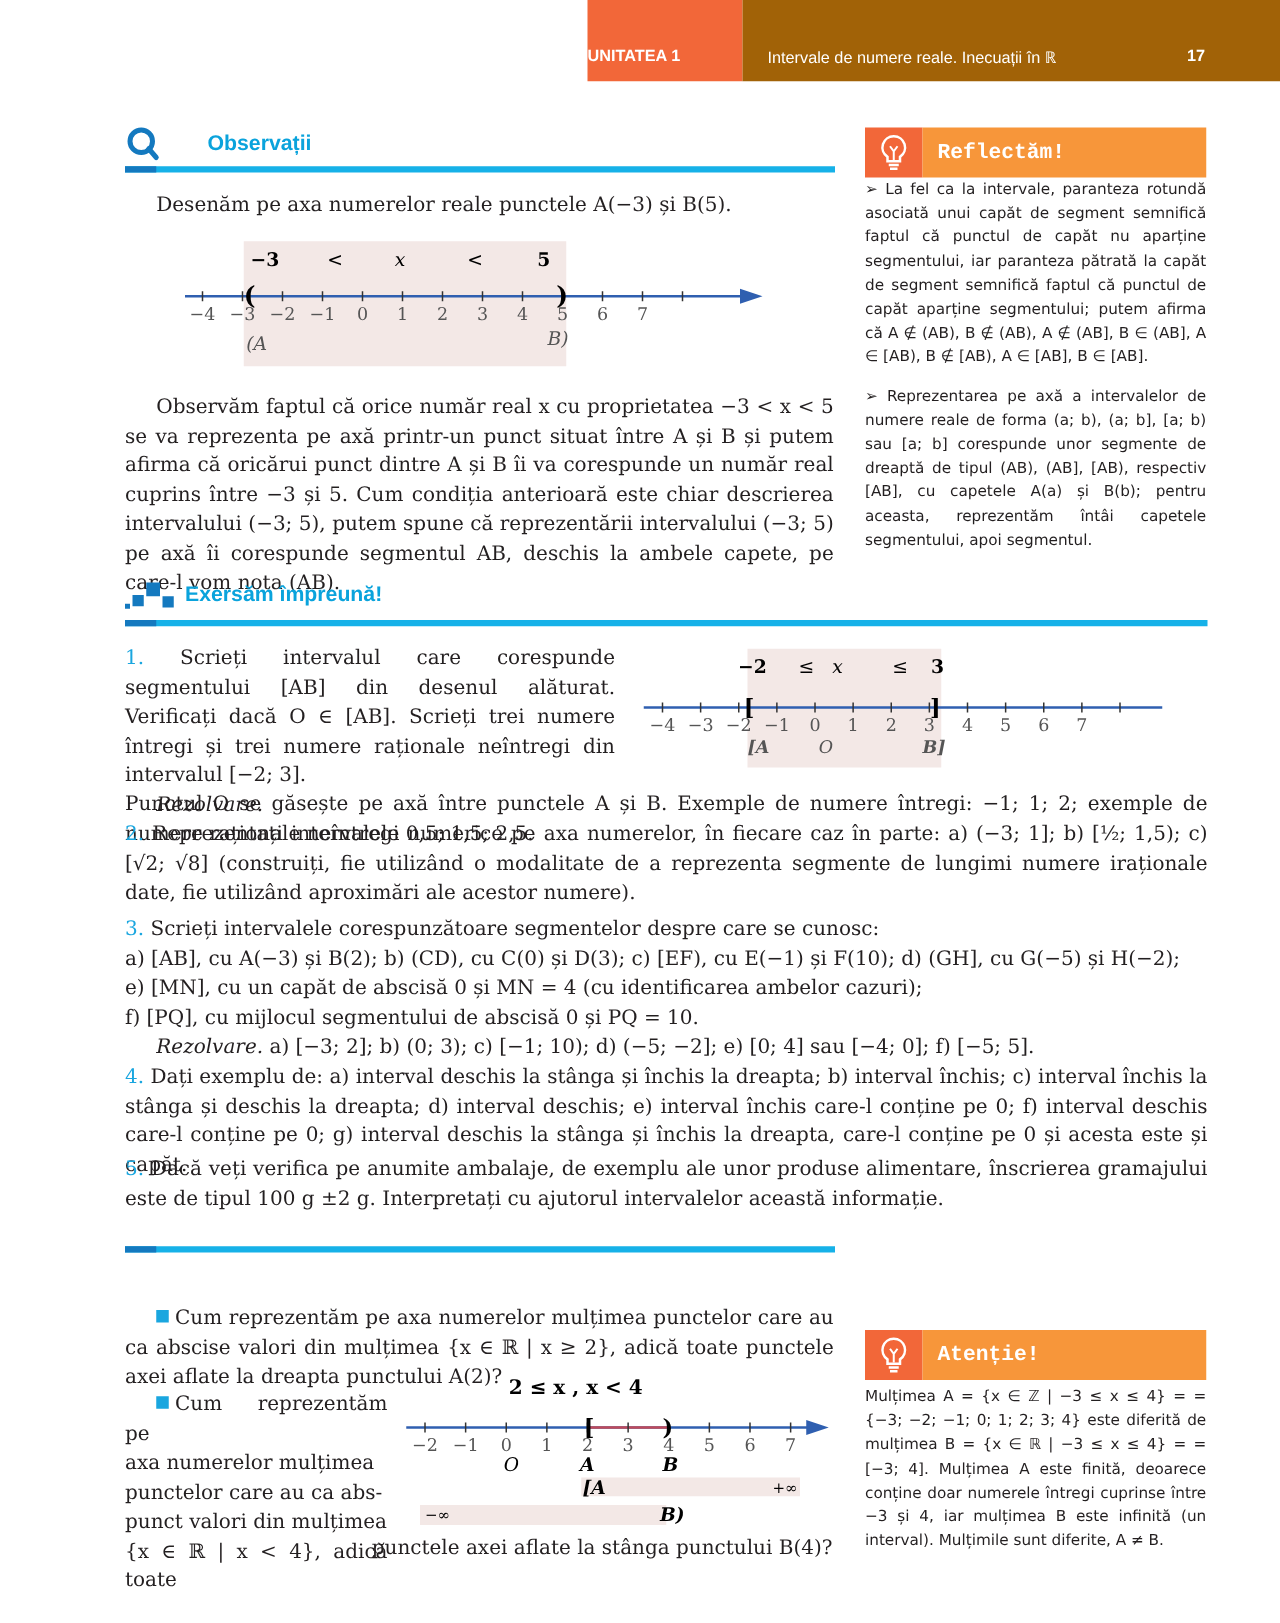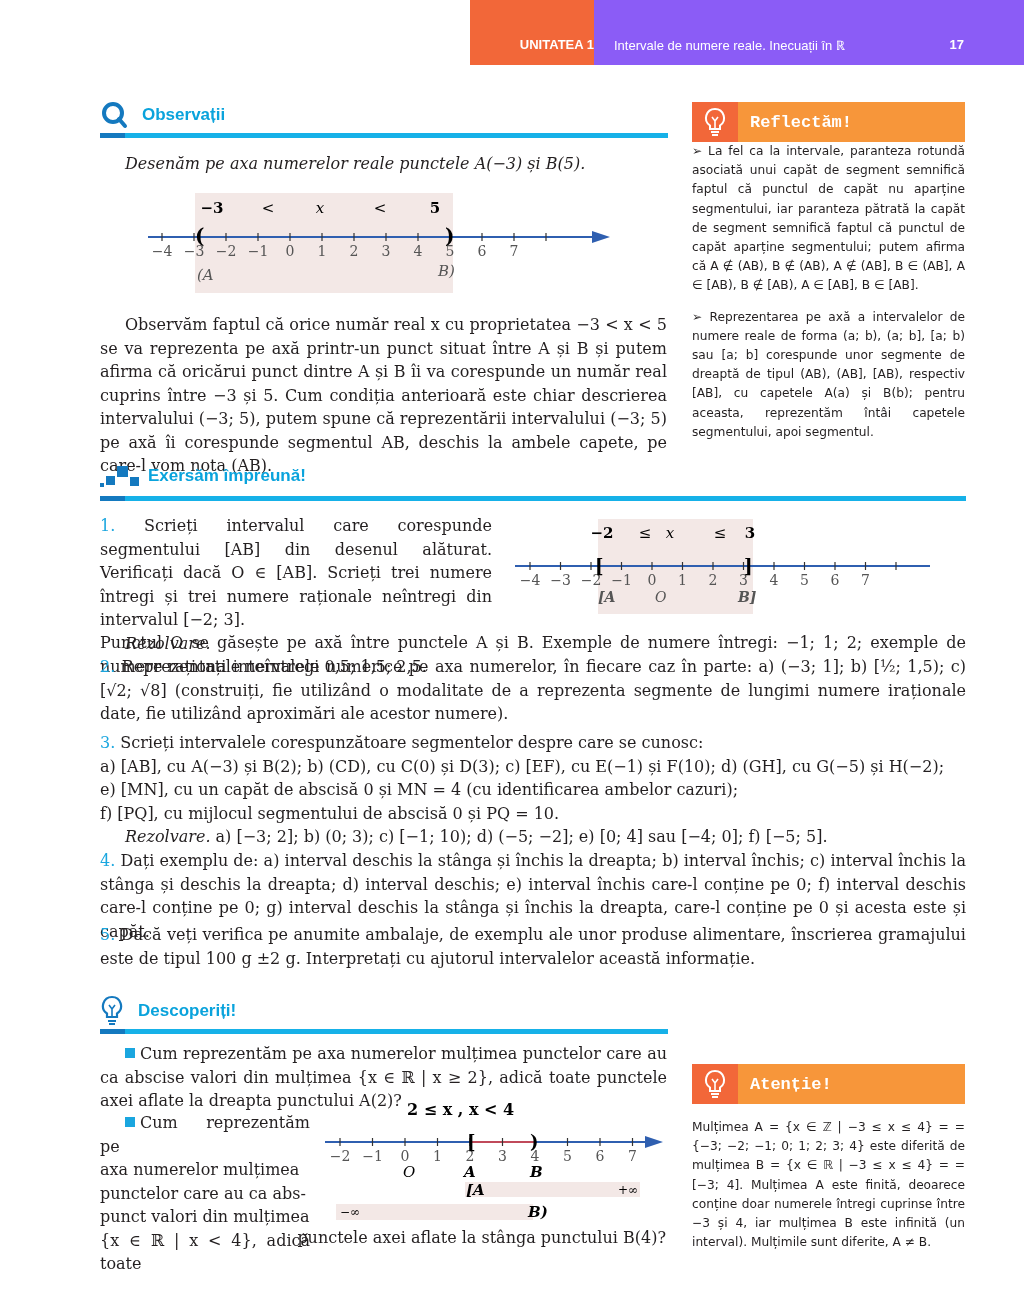--- a/index.html
+++ b/index.html
@@ -1,22 +1,22 @@
 <!DOCTYPE html>
 <html><head>
 <meta charset="utf-8">
 <style>
   html, body { margin:0; padding:0; }
   body { width:1024px; height:1298px; background:#fff; position:relative; overflow:hidden;
          font-family:"DejaVu Serif", serif; color:#231f20; }
   .abs { position:absolute; }
   
   #hdr-unit { left:470px; top:0; width:124px; height:65px; background:#f26739; color:#fff;
-     font-family:"Liberation Sans",sans-serif; font-weight:bold; font-size:13px; display:flex; align-items:center; justify-content:flex-end; padding-top:24px; box-sizing:border-box;}
-  #hdr-title { left:594px; top:0; width:430px; height:65px; background:#8b5cf6; color:#fff;
+     font-family:"Liberation Sans",sans-serif; font-weight:bold; font-size:13px; display:flex; align-items:center; justify-content:flex-start; padding-top:24px; box-sizing:border-box;}
+  #hdr-title { left:594px; top:0; width:430px; height:65px; background:#a16207; color:#fff;
      font-family:"Liberation Sans",sans-serif; font-size:13px; padding-top:24px; box-sizing:border-box; display:flex; align-items:center; }
   #hdr-title .t { margin-left:20px; flex:1; }
   #hdr-title .p { margin-right:60px; font-weight:bold; }
   
   .sec { font-family:"Liberation Sans",sans-serif; font-weight:bold; color:#0aa3dc; font-size:17px; }
   .rule { height:5px; background:#16b1e8; }
   .rule::before { content:""; display:block; width:25px; height:5px; background:#1479bf; }
   .txt { font-size:16px; line-height:23.5px; text-align:justify; }
   .sans { font-family:"DejaVu Sans",sans-serif; font-size:12.2px; line-height:19.2px; text-align:justify; color:#231f20; }
   .num { color:#1aa6df; }
@@ -32,30 +32,30 @@
 
 <div id="hdr-unit" class="abs">
     <span>UNITATEA 1</span>
   </div>
 <div id="hdr-title" class="abs">
   <span class="t">Intervale de numere reale. Inecuații în ℝ</span>
   <span class="p">17</span>
 </div>
 
 <div class="abs" style="left:100px;top:100px;width:568px;">
-  <div style="display:flex;align-items:center;height:30px;">
+  <div style="display:flex;align-items:center;height:30px;gap:24px;">
     <svg width="30" height="28" viewBox="0 0 30 28">
         <circle cx="13" cy="12" r="9" fill="none" stroke="#1479bf" stroke-width="4"></circle>
         <line x1="19" y1="18" x2="25" y2="25" stroke="#1479bf" stroke-width="4" stroke-linecap="round"></line>
       </svg>
     <span class="sec" style="margin-left:12px;">Observații</span>
   </div>
   <div class="rule" style="margin-top:3px;"></div>
 </div>
-<div class="abs txt" style="left:125px;top:152px;width:540px;font-style:italic;">Desenăm pe axa numerelor reale punctele A(−3) și B(5).</div>
+<div class="abs txt" style="left:125px;top:152px;width:540px;">Desenăm pe axa numerelor reale punctele A(−3) și B(5).</div>
 
 <svg class="abs" style="left:140px;top:185px;" width="480" height="110">
   <rect x="55" y="8" width="258" height="100" fill="#f3e8e6"></rect>
   <g id="ineq1">
       <text x="72" y="28" font-size="15" font-weight="bold" font-style="normal" text-anchor="middle">−3</text>
       <text x="128" y="28" font-size="15" font-weight="normal" font-style="normal" text-anchor="middle">&lt;</text>
       <text x="180" y="28" font-size="15" font-weight="normal" font-style="italic" text-anchor="middle">x</text>
       <text x="240" y="28" font-size="15" font-weight="normal" font-style="normal" text-anchor="middle">&lt;</text>
       <text x="295" y="28" font-size="15" font-weight="bold" font-style="normal" text-anchor="middle">5</text>
     </g>
@@ -188,29 +188,20 @@
 </div>
 
 <div class="abs txt" style="left:100px;top:849px;width:866px;">
   <span class="num">4.</span> <span>Dați exemplu de:   a) interval deschis la stânga și închis la dreapta;   b) interval închis;   c) interval închis la stânga și deschis la dreapta;   d) interval deschis;   e) interval închis care-l conține pe 0;   f) interval deschis care-l conține pe 0;   g) interval deschis la stânga și închis la dreapta, care-l conține pe 0 și acesta este și capăt.</span>
 </div>
 <div class="abs txt" style="left:100px;top:923px;width:866px;">
   <span class="num">5.</span> <span>Dacă veți verifica pe anumite ambalaje, de exemplu ale unor produse alimentare, înscrierea gramajului este de tipul 100 g ±2 g. Interpretați cu ajutorul intervalelor această informație.</span>
 </div>
 
 <div class="abs" style="left:100px;top:995px;width:568px;">
-  <div style="display:flex;align-items:center;height:32px;">
-    <svg width="24" height="32" viewBox="0 0 24 32">
-        <path d="M12 2a9 9 0 0 0-5 16.5V22h10v-3.5A9 9 0 0 0 12 2z" fill="none" stroke="#1479bf" stroke-width="2.2"></path>
-        <path d="M9 10l3 4 3-4M12 14v7" fill="none" stroke="#1479bf" stroke-width="1.6"></path>
-        <line x1="8" y1="26" x2="16" y2="26" stroke="#1479bf" stroke-width="2"></line>
-        <line x1="9" y1="29" x2="15" y2="29" stroke="#1479bf" stroke-width="2"></line>
-      </svg>
-    <span class="sec" style="margin-left:14px;">Descoperiți!</span>
-  </div>
   <div class="rule" style="margin-top:2px;"></div>
 </div>
 <div class="abs txt" style="left:100px;top:1042px;width:567px;text-indent:25px;"><span class="sq"></span><span>Cum reprezentăm pe axa numerelor mulțimea punctelor care au ca abscise valori din mulțimea {x ∈ ℝ | x ≥ 2}, adică toate punctele axei aflate la dreapta punctului A(2)?</span></div>
 
 <div class="abs txt" style="left:100px;top:1111px;width:210px;">
   <div style="text-indent:25px;"><span class="sq"></span><span>Cum reprezentăm pe</span></div>
   <div>axa numerelor mulțimea</div>
   <div>punctelor care au ca abs-</div>
   <div>punct valori din mulțimea</div>
   <div>{x ∈ ℝ | x &lt; 4}, adică toate</div>
@@ -262,14 +253,14 @@
     <div class="ic">
         <svg width="24" height="30" viewBox="0 0 24 30">
           <path d="M12 2a9 9 0 0 0-5 16.5V22h10v-3.5A9 9 0 0 0 12 2z" fill="none" stroke="#fff" stroke-width="2"></path>
           <path d="M9 10l3 4 3-4M12 14v7" fill="none" stroke="#fff" stroke-width="1.6"></path>
           <line x1="8" y1="25" x2="16" y2="25" stroke="#fff" stroke-width="2"></line>
           <line x1="9" y1="28" x2="15" y2="28" stroke="#fff" stroke-width="2"></line>
         </svg>
       </div>
     <div class="lbl">Atenție!</div>
   </div>
-  <div class="sans" style="margin-top:14px;">Mulțimea A = {x ∈ ℤ | −3 ≤ x ≤ 4} = = {−3; −2; −1; 0; 1; 2; 3; 4} este diferită de mulțimea B = {x ∈ ℝ | −3 ≤ x ≤ 4} = = [−3; 4]. Mulțimea A este finită, deoarece conține doar numerele întregi cuprinse între −3 și 4, iar mulțimea B este infinită (un interval). Mulțimile sunt diferite, A ≠ B.</div>
+  <div class="sans" style="margin-top:4px;">Mulțimea A = {x ∈ ℤ | −3 ≤ x ≤ 4} = = {−3; −2; −1; 0; 1; 2; 3; 4} este diferită de mulțimea B = {x ∈ ℝ | −3 ≤ x ≤ 4} = = [−3; 4]. Mulțimea A este finită, deoarece conține doar numerele întregi cuprinse între −3 și 4, iar mulțimea B este infinită (un interval). Mulțimile sunt diferite, A ≠ B.</div>
 </div>
 
 </body></html>

